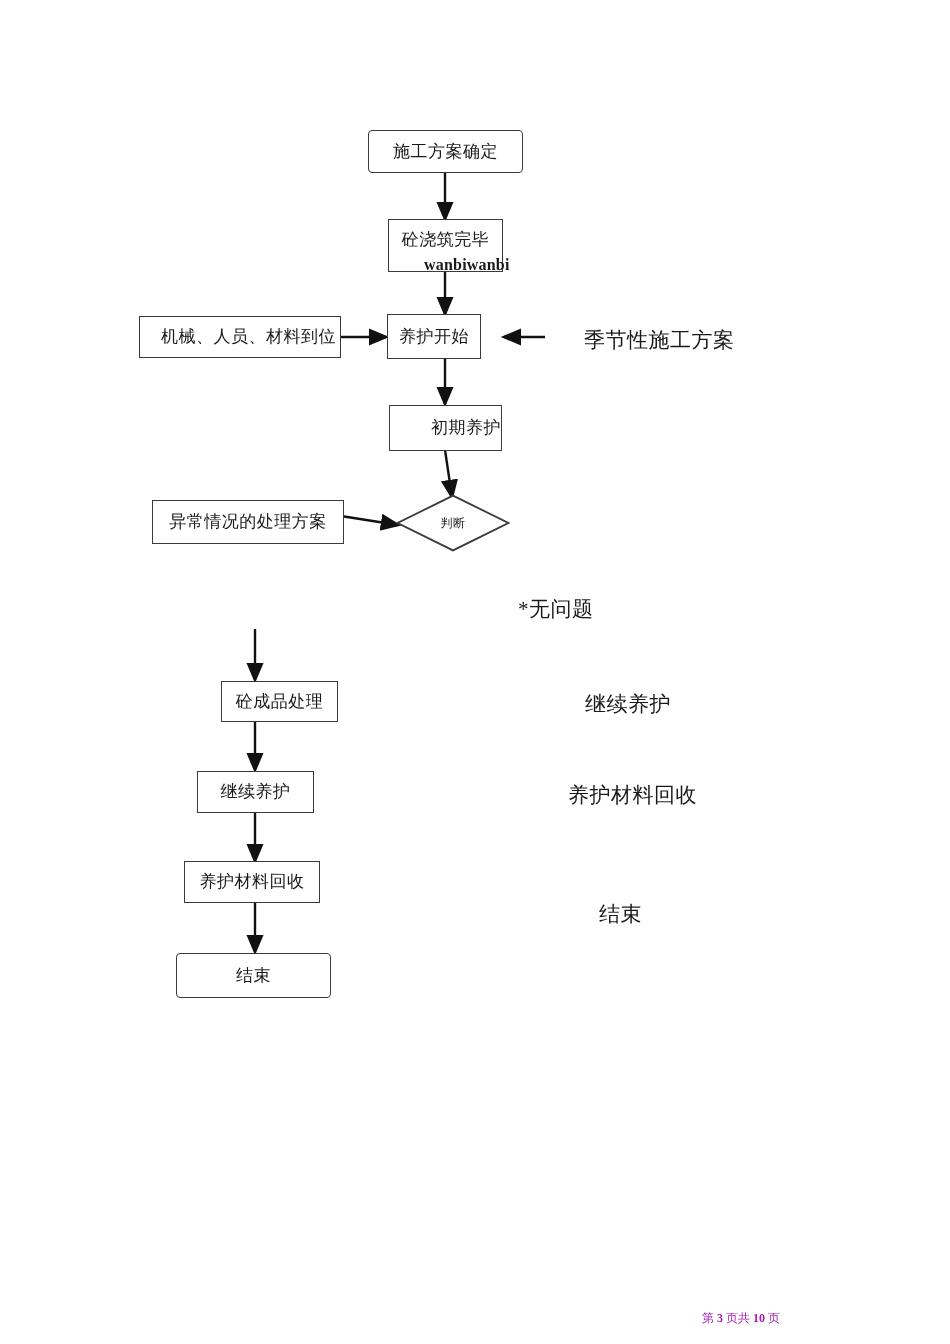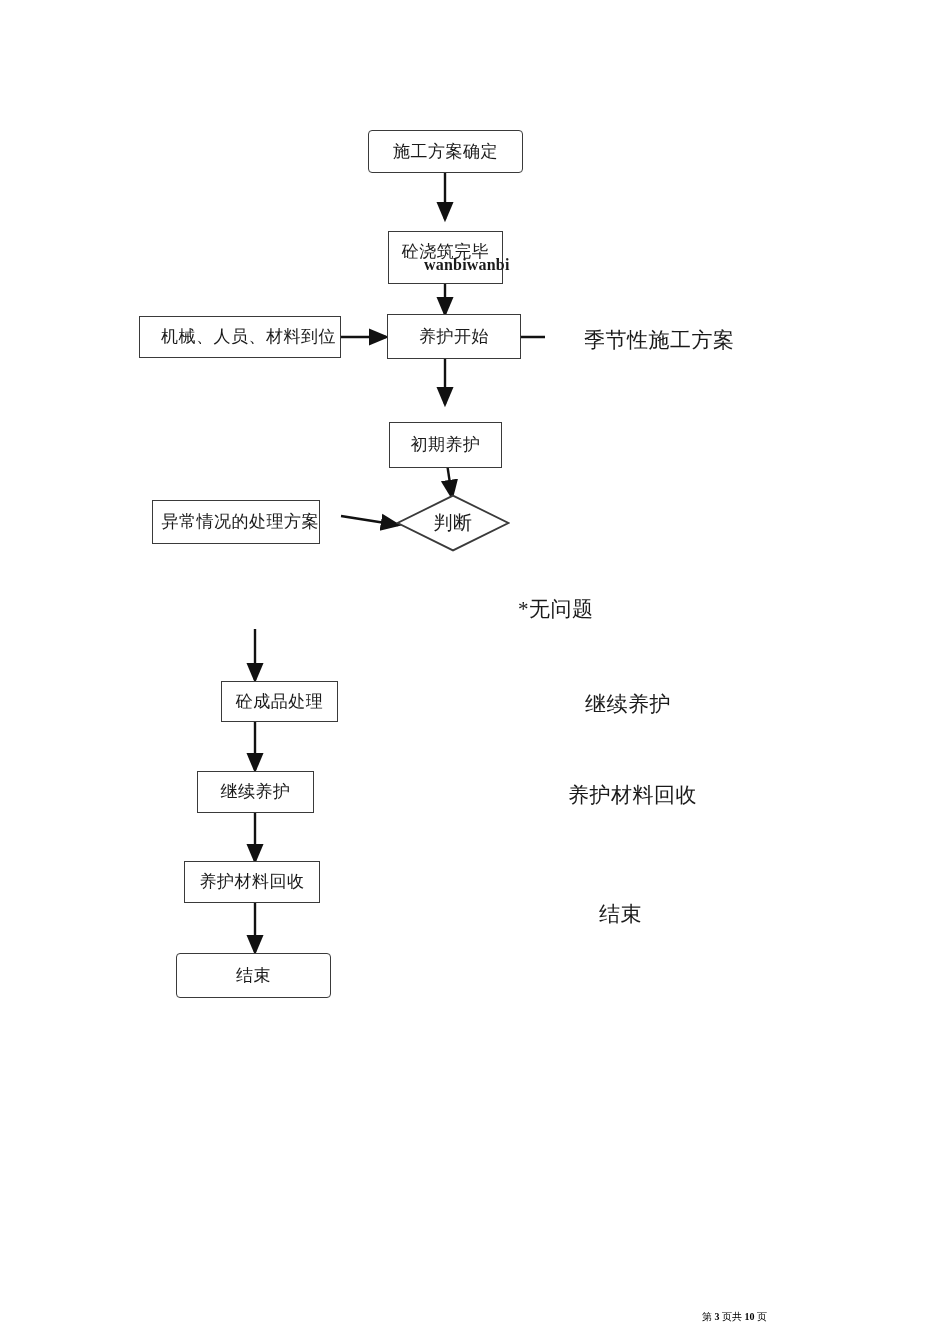--- a/index.html
+++ b/index.html
@@ -65,37 +65,37 @@
   }
   .diamond-label {
     position: absolute;
     left: 0;
     top: 0;
     width: 100%;
     height: 100%;
     display: flex;
     align-items: center;
     justify-content: center;
-    font-size: 19px;
+    font-size: 12px;
     letter-spacing: 0.5px;
     color: #1a1a1a;
   }
   .edges {
     position: absolute;
     left: 0;
     top: 0;
     width: 950px;
     height: 1344px;
     z-index: 1;
     pointer-events: none;
   }
   .footer {
     position: absolute;
-    font-size: 10px;
-    color: #000000;
+    font-size: 12px;
+    color: #a21caf;
     white-space: nowrap;
     z-index: 3;
   }
   .footer .pg {
     font-weight: bold;
   }
 </style>
 </head>
 <body>
 
@@ -128,41 +128,41 @@
 
     <line x1="255" y1="813" x2="255" y2="861" stroke="#111111" stroke-width="2.4" marker-end="url(#arrowhead)"></line>
 
     <line x1="255" y1="903" x2="255" y2="952" stroke="#111111" stroke-width="2.4" marker-end="url(#arrowhead)"></line>
   </svg>
 
   <div class="node rounded" style="left:368px; top:130px; width:155px; height:43px;">
     <span>施工方案确定</span>
   </div>
 
-  <div class="node plain" style="left:388px; top:219px; width:115px; height:53px;margin-top:12px;">
+  <div class="node plain" style="left:388px; top:219px; width:115px; height:53px;">
     <span style="transform:translateY(-6px);">砼浇筑完毕</span>
   </div>
 
   <div class="overlay-text" style="left:404px; top:256px;">
     <span>wanbiwanbi</span>
   </div>
 
   <div class="node plain" style="left:139px; top:316px; width:202px; height:42px;padding-left:17px;">
     <span>机械、人员、材料到位</span>
   </div>
 
-  <div class="node plain" style="left:387px; top:314px; width:134px; height:45px;">
+  <div class="node plain" style="left:387px; top:314px; width:94px; height:45px;">
     <span>养护开始</span>
   </div>
 
-  <div class="node plain" style="left:389px; top:422px; width:113px; height:46px;">
+  <div class="node plain" style="left:389px; top:405px; width:113px; height:46px;justify-content:flex-end;">
     <span>初期养护</span>
   </div>
 
-  <div class="node plain" style="left:152px; top:500px; width:168px; height:44px;justify-content:flex-end;">
+  <div class="node plain" style="left:152px; top:500px; width:192px; height:44px;">
     <span>异常情况的处理方案</span>
   </div>
 
   <div class="diamond-wrap" style="left:396px; top:494px; width:114px; height:58px;">
     <svg width="114" height="58" viewBox="0 0 114 58">
       <polygon points="57,1.6 112.4,29 57,56.4 1.6,29" fill="#ffffff" stroke="#3a3a3a" stroke-width="1.8"></polygon>
     </svg>
     <div class="diamond-label">
       <span>判断</span>
     </div>

